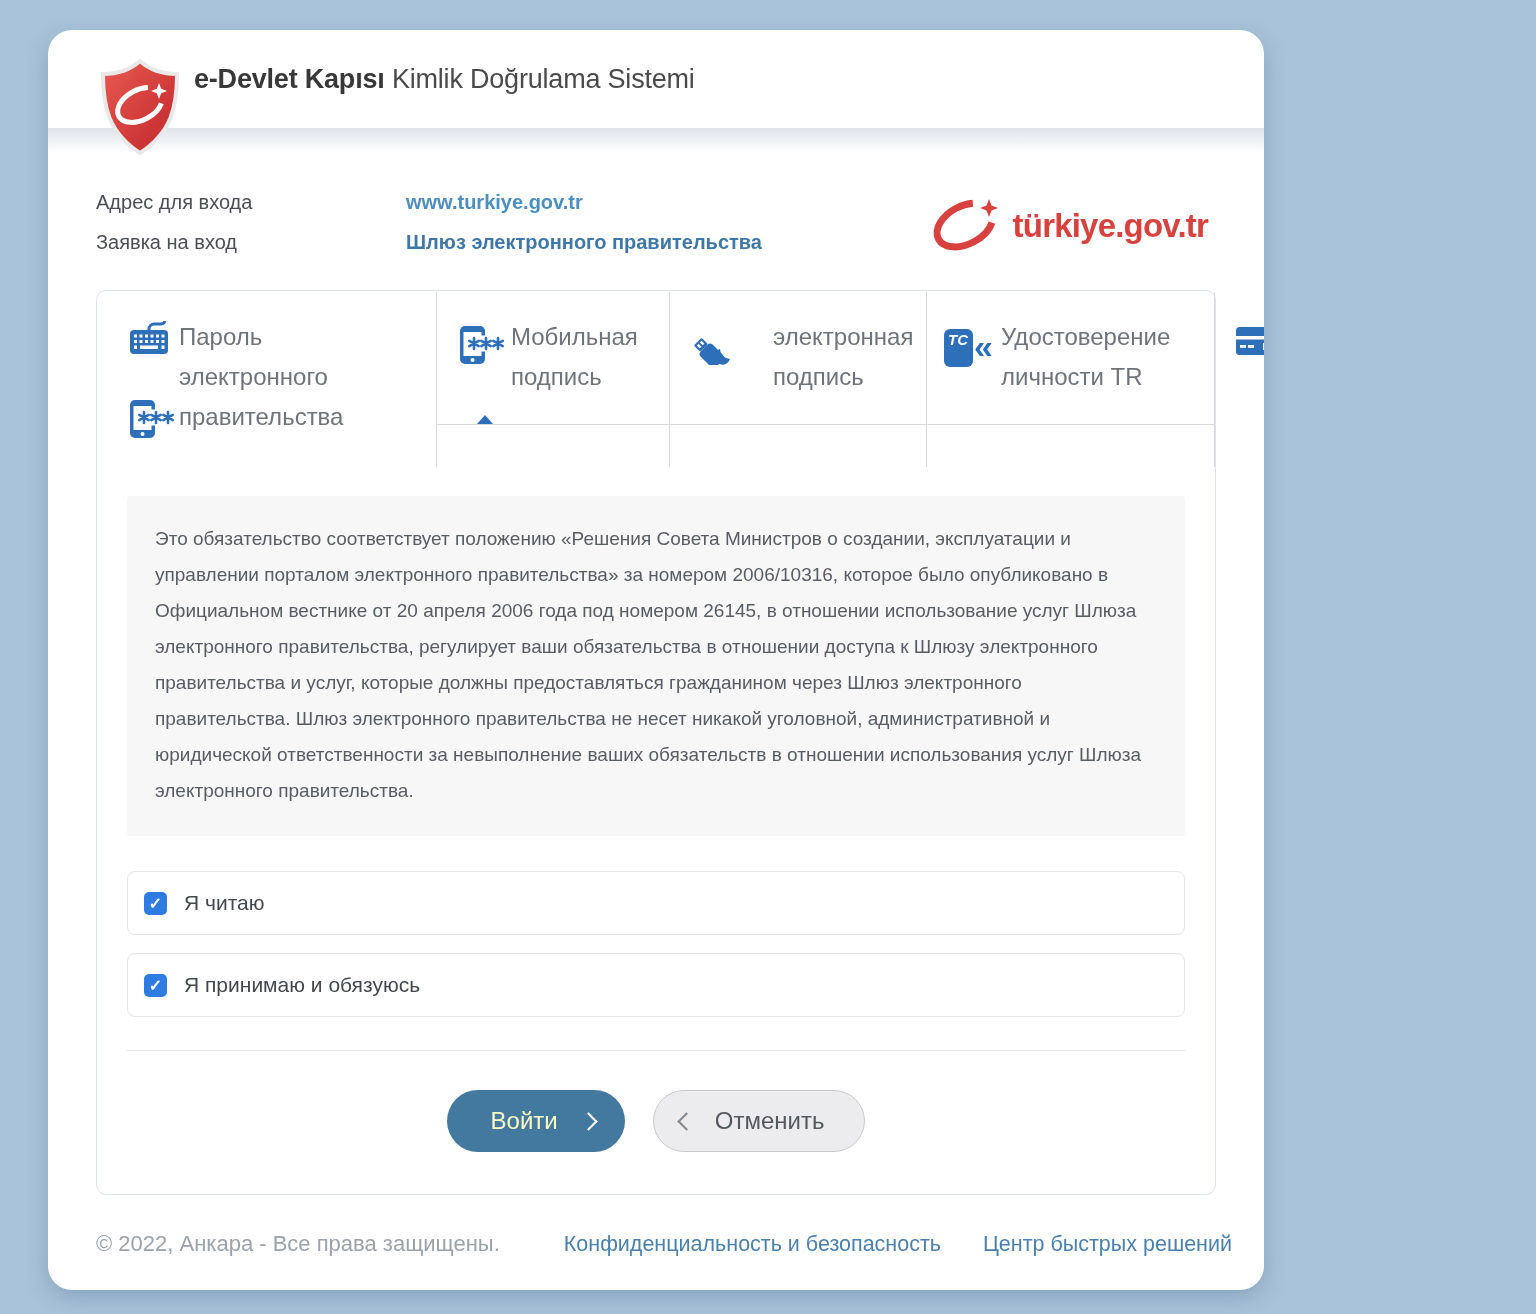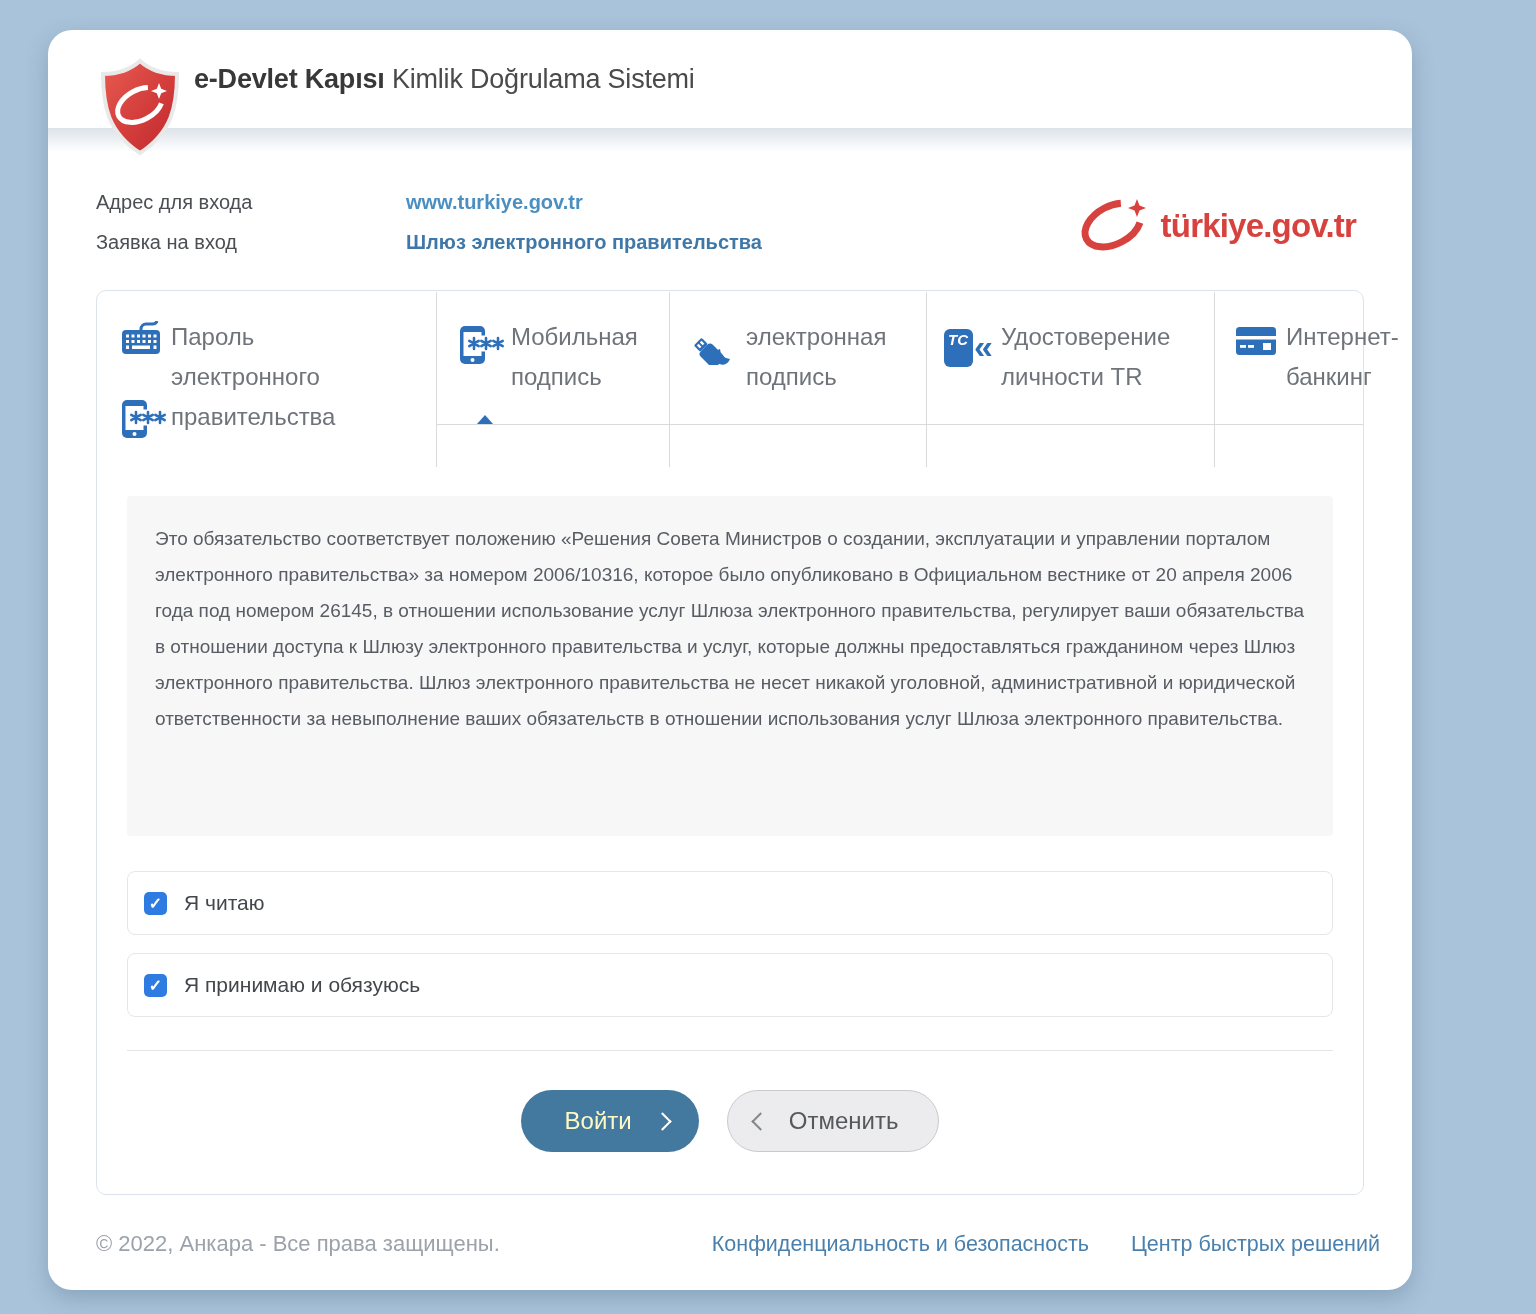--- a/index.html
+++ b/index.html
@@ -4,21 +4,21 @@
 <style>
   * { box-sizing: border-box; margin: 0; padding: 0; }
   html,body { width:1536px; height:1314px; }
   body {
     background:#a9c3da;
     font-family:"Liberation Sans", sans-serif;
     position:relative;
   }
   .card {
     position:absolute; left:48px; top:30px;
-    width:1364px; height:1260px;
+    width:1216px; height:1260px;
     background:#ffffff;
     border-radius:24px;
     box-shadow:0 8px 22px rgba(40,70,100,.25);
     overflow:hidden;
   }
   
   .card-header { position:relative; height:98px; }
   .shield { position:absolute; left:52px; top:28px; z-index:3; }
   .brand { position:absolute; left:146px; top:34px; font-size:27px; color:#4a4a4a; letter-spacing:-0.2px; }
   .brand b { color:#383838; font-weight:700; }
@@ -35,24 +35,24 @@
   
   .panel { margin:28px 48px 0 48px; border:1px solid #dde3ed; border-radius:10px; height:905px; }
   
   .tabs { position:relative; height:177px; }
   .vline { position:absolute; top:1px; width:1px; height:175px; background:#d9dadc; }
   .vl2{left:339px;} .vl3{left:572px;} .vl4{left:829px;} .vl5{left:1117px;}
   .hline { position:absolute; left:339px; right:0; top:133px; height:1px; background:#d9dadc; }
   .tab-indicator { position:absolute; left:380px; top:124px; width:0; height:0;
     border-left:8px solid transparent; border-right:8px solid transparent; border-bottom:9px solid #2e6fba; }
   .tab { position:absolute; top:0; height:177px; cursor:pointer; }
-  .tab1{left:0;width:339px;} .tab2{left:339px;width:233px;} .tab3{left:572px;width:257px;}
+  .tab1{left:8px;width:339px;} .tab2{left:339px;width:233px;} .tab3{left:572px;width:257px;}
   .tab4{left:829px;width:288px;} .tab5{left:1117px;width:226px;}
   .tab-text { font-size:24px; line-height:40px; color:#6f747a; padding-top:26px; }
-  .tab1 .tab-text{margin-left:74px;} .tab2 .tab-text{margin-left:75px;} .tab3 .tab-text{margin-left:77px;}
+  .tab1 .tab-text{margin-left:74px;} .tab2 .tab-text{margin-left:75px;} .tab3 .tab-text{margin-left:104px;}
   .tab4 .tab-text{margin-left:75px;} .tab5 .tab-text{margin-left:72px;}
   .tab-icon { position:absolute; }
   .tab1 .icon-keyboard{left:24px; top:30px;}
   .tab1 .icon-phone-stray{left:24px; top:106px;}
   .tab2 .tab-icon{left:23px; top:32px;}
   .tab3 .tab-icon{left:20px; top:32px;}
   .tab4 .tab-icon{left:18px; top:38px;}
   .tab5 .tab-icon{left:22px; top:36px;}
   .tc-icon { display:flex; align-items:center; }
   .tc-box { background:#2e6fba; color:#fff; font-weight:800; font-size:15px; font-style:italic;

